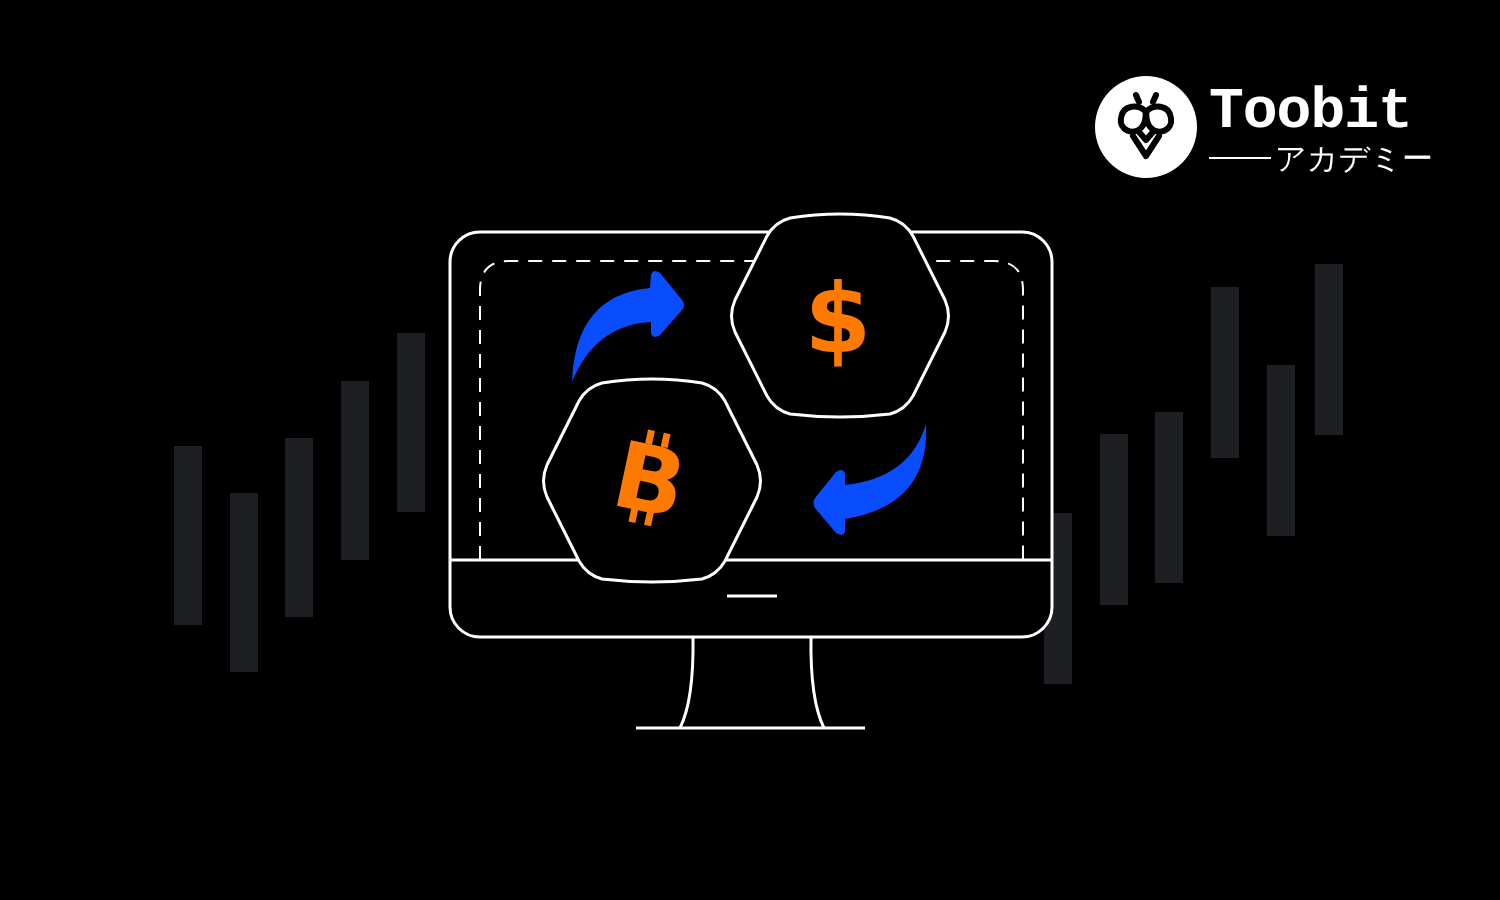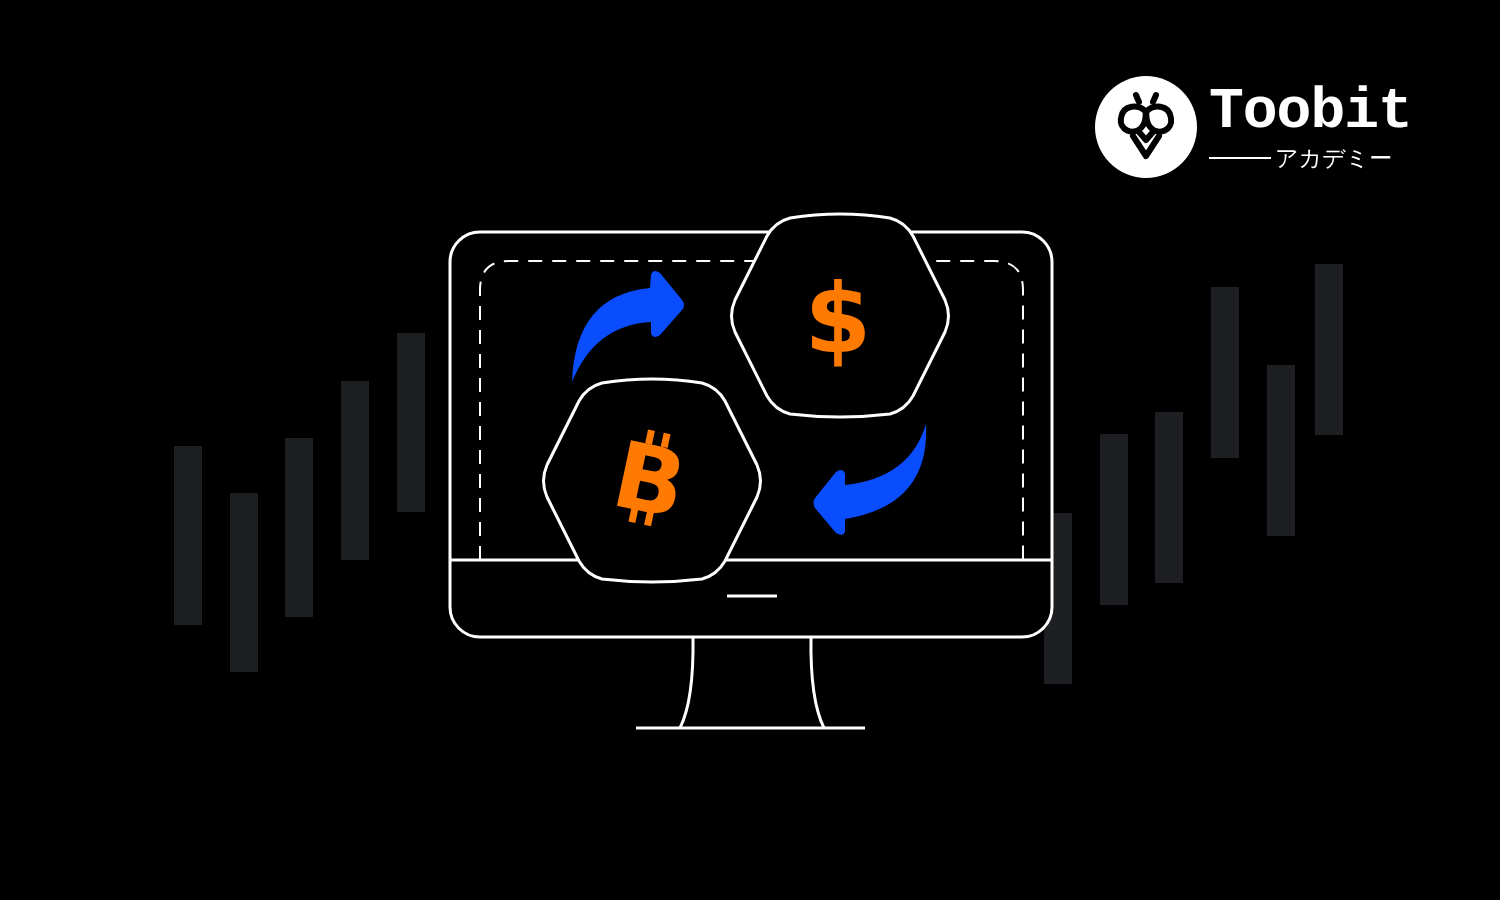--- a/index.html
+++ b/index.html
@@ -2,21 +2,21 @@
 <html><head>
   <meta charset="utf-8">
   <style>
     html, body { margin: 0; padding: 0; background: #000000; }
     body { width: 1500px; height: 900px; position: relative; overflow: hidden; font-family: "Liberation Sans", sans-serif; }
     .stage { position: absolute; left: 0; top: 0; width: 1500px; height: 900px; }
     .logo { position: absolute; left: 1095px; top: 78px; height: 98px; display: flex; align-items: center; }
     .logo-badge { width: 102px; height: 102px; border-radius: 50%; background: #ffffff; display: flex; align-items: center; justify-content: center; }
     .logo-text { margin-left: 12px; display: flex; flex-direction: column; }
     .logo-name { color: #ffffff; font-family: Liberation Mono, monospace; font-weight: bold; font-size: 58px; line-height: 58px; letter-spacing: -1px; }
-    .logo-sub { color: #ffffff; font-family: "DejaVu Sans", sans-serif; font-size: 23px; line-height: 26px; margin-top: 4px; display: flex; align-items: center; }
+    .logo-sub { color: #ffffff; font-family: "DejaVu Sans", sans-serif; font-size: 31px; line-height: 26px; margin-top: 4px; display: flex; align-items: center; }
     .logo-sub .rule { display: inline-block; width: 62px; height: 2px; background: #ffffff; margin-right: 4px; }
   </style>
 </head>
 <body>
 
 <div class="stage">
   <svg width="1500" height="900" viewBox="0 0 1500 900" xmlns="http://www.w3.org/2000/svg">
 
     <g fill="#1e1f23">
       <rect x="174" y="446" width="28" height="179"></rect>

